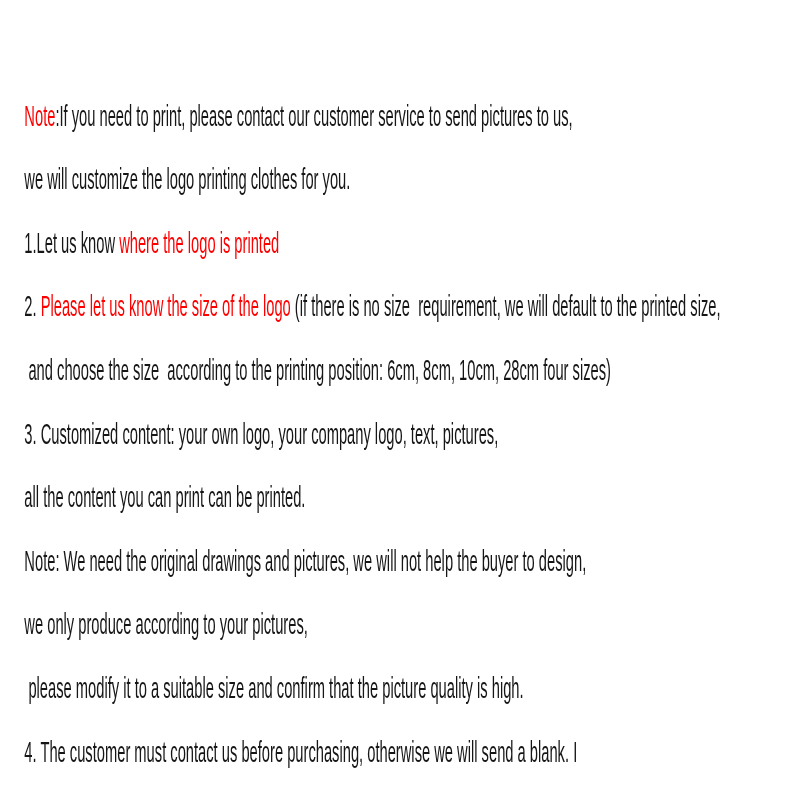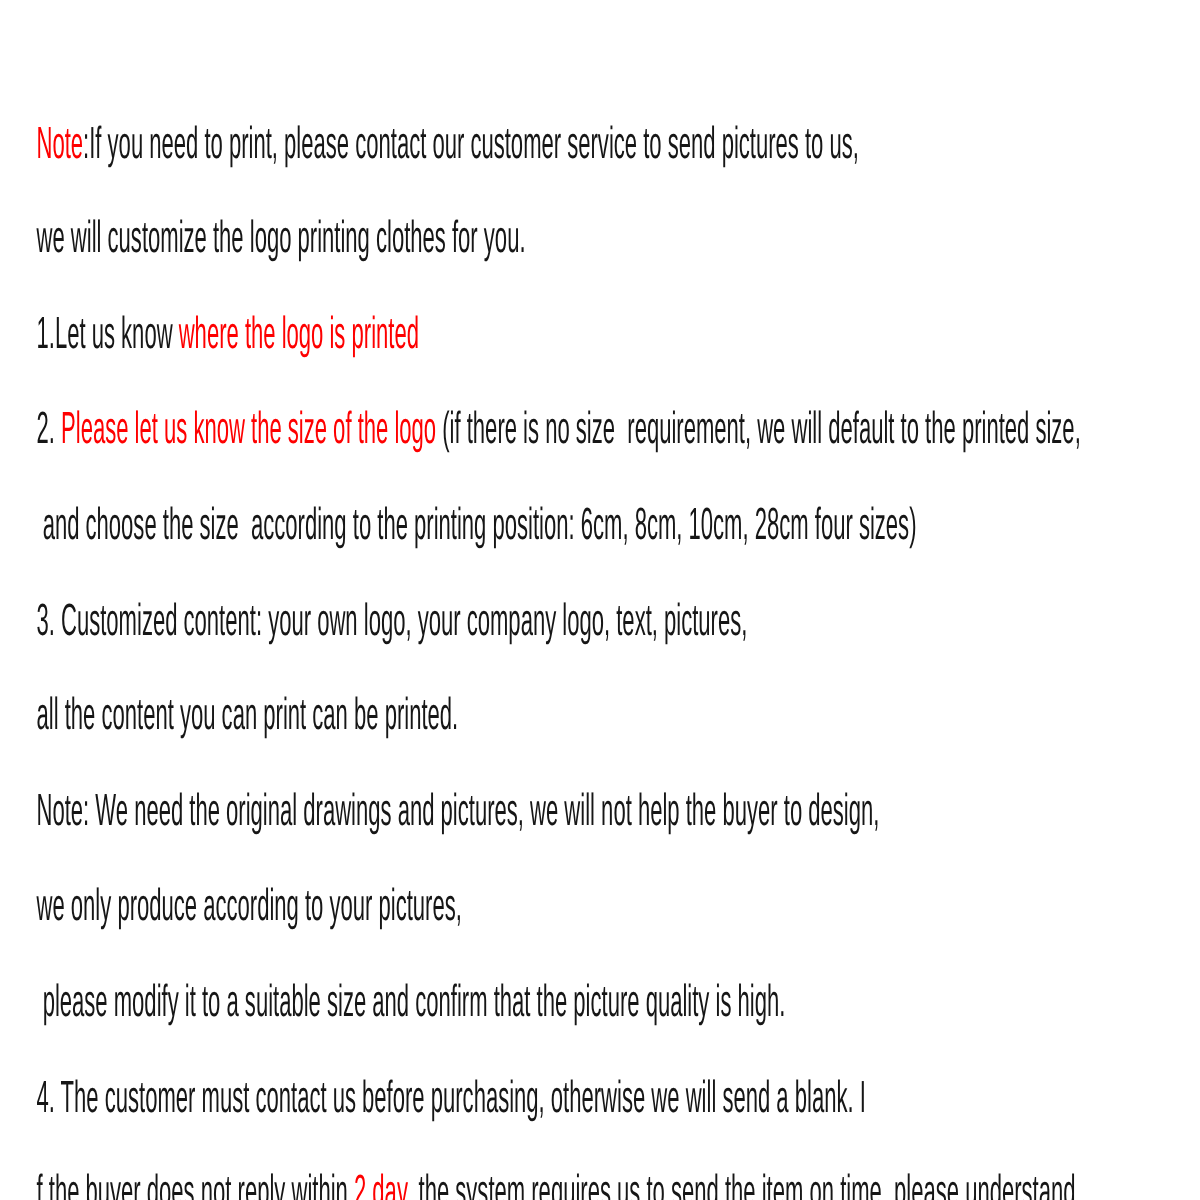--- a/index.html
+++ b/index.html
@@ -10,21 +10,21 @@
     width: 800px;
     height: 800px;
     background: #ffffff;
     overflow: hidden;
     position: relative;
     font-family: "Liberation Sans", "DejaVu Sans", sans-serif;
   }
   .note-text {
     position: absolute;
     left: 8px;
-    top: 0;
+    top: 20px;
     width: 792px;
   }
   .text-line {
     height: 63.6px;
     line-height: 63.6px;
     font-size: 30px;
     font-weight: normal;
     white-space: pre;
     letter-spacing: 0;
     color: #161616;

